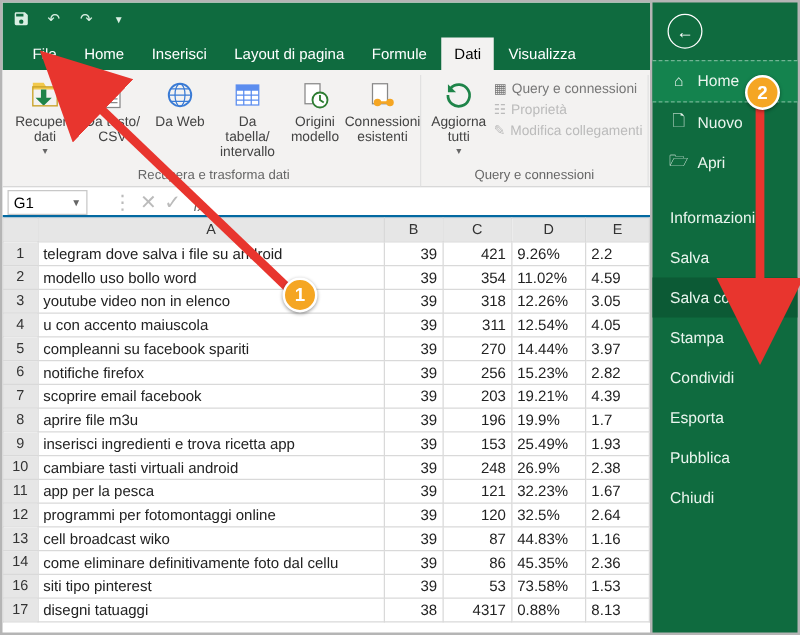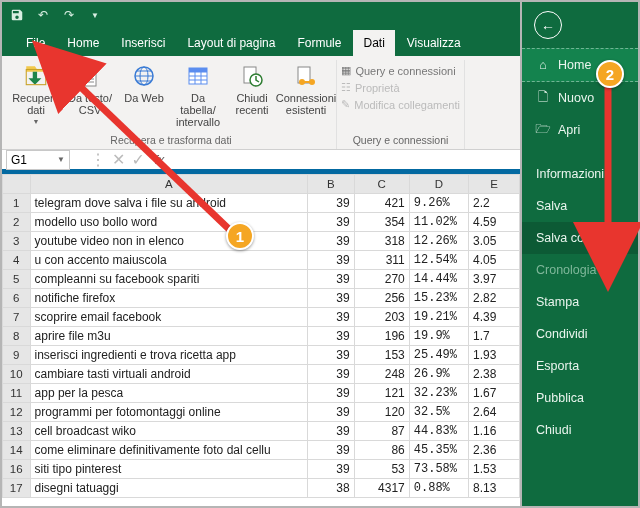--- a/index.html
+++ b/index.html
@@ -23,35 +23,35 @@
   .ribbon { height: 94px; background: #f3f2f1; border-bottom: 1px solid #d0d0d0; display: flex; padding: 4px 4px 0 4px; gap: 0; font-size: 11px; color: #444; }
   .rgroup { display: flex; flex-direction: column; align-items: center; border-right: 1px solid #e1e1e1; padding: 0 4px; }
   .rgroup .icons-row { display: flex; gap: 2px; flex: 1; align-items: flex-start; }
   .rgroup .big-btn { display: flex; flex-direction: column; align-items: center; width: 52px; padding-top: 2px; gap: 2px; text-align: center; line-height: 1.1; }
   .rgroup .big-btn .ico { width: 28px; height: 28px; display: flex; align-items: center; justify-content: center; }
   .rgroup .small-stack { display: flex; flex-direction: column; gap: 4px; padding-top: 4px; font-size: 11px; color: #777; }
   .rgroup .small-stack .sline { display: flex; align-items: center; gap: 4px; white-space: nowrap; }
   .group-label { font-size: 10.5px; color: #666; text-align: center; padding: 2px 0 3px 0; }
 
   
-  .fbar { height: 24px; display: flex; align-items: center; border-bottom: 5px solid #0369a1; background: #fff; }
+  .fbar { height: 24px; display: flex; align-items: flex-end; border-bottom: 2px solid #0369a1; background: #fff; }
   .namebox { width: 64px; height: 20px; border: 1px solid #c8c8c8; margin-left: 4px; padding: 0 4px; font-size: 12px; display: flex; align-items: center; justify-content: space-between; }
   .namebox .dd { font-size: 8px; color: #666; }
   .fx { margin-left: 10px; font-style: italic; font-size: 12px; color: #666; }
   .fx::after { content: ""; }
 
   
   .grid-wrap { position: relative; }
   table.sheet { border-collapse: collapse; font-size: 12px; color: #222; width: 100%; table-layout: fixed; }
   table.sheet th, table.sheet td { border: 1px solid #d9d9d9; height: 19px; padding: 0 4px; overflow: hidden; white-space: nowrap; }
   table.sheet thead th { background: #e6e6e6; font-weight: normal; text-align: center; font-size: 11.5px; color: #333; }
   table.sheet .rowhdr { background: #e6e6e6; text-align: center; width: 26px; font-size: 11.5px; color: #333; }
   table.sheet td.colA { width: 260px; text-align: left; text-overflow: ellipsis; }
   table.sheet td.num { text-align: right; width: 48px; }
-  table.sheet td.pct { text-align: left; width: 56px; font-family: Liberation Mono, monospace; }
+  table.sheet td.pct { text-align: left; width: 56px; }
   table.sheet td.colE { text-align: left; width: 48px; }
   .corner { width: 26px; background: #e6e6e6; }
 
   
   .right-pane .back-arrow { height: 46px; display: flex; align-items: center; padding-left: 12px; }
   .right-pane .back-arrow .circ { width: 28px; height: 28px; border: 1.5px solid #fff; border-radius: 50%; display: flex; align-items: center; justify-content: center; font-size: 14px; }
   .right-pane .menu-item { padding: 9px 0 9px 14px; font-size: 12.5px; color: #eaf5ee; display: flex; align-items: center; gap: 8px; cursor: pointer; }
   .right-pane .menu-item.with-icon .mi-ico { width: 14px; height: 14px; display: inline-flex; align-items: center; justify-content: center; }
   .right-pane .menu-item.selected { background: #0c5a35; }
   .right-pane .menu-item.active-home { background: #14834e; border-top: 1px dashed rgba(255,255,255,.4); border-bottom: 1px dashed rgba(255,255,255,.4); }
@@ -133,39 +133,49 @@
             <span>Da tabella/ intervallo</span>
           </div>
           <div class="big-btn">
             <span class="ico">
               <svg width="24" height="24" viewBox="0 0 24 24">
                   <rect x="4" y="3" width="12" height="16" fill="#fff" stroke="#888"></rect>
                   <circle cx="16" cy="16" r="6" fill="#fff" stroke="#2e7d32" stroke-width="1.5"></circle>
                   <path d="M16 12v4l3 2" stroke="#2e7d32" stroke-width="1.5" fill="none"></path>
                 </svg>
             </span>
-            <span>Chiudi recenti</span>
+            <span>Origini modello</span>
           </div>
           <div class="big-btn">
             <span class="ico">
               <svg width="24" height="24" viewBox="0 0 24 24">
                   <rect x="4" y="3" width="12" height="16" fill="#fff" stroke="#888"></rect>
                   <circle cx="8" cy="18" r="3" fill="#f5a623"></circle>
                   <circle cx="18" cy="18" r="3" fill="#f5a623"></circle>
                   <path d="M8 18h10" stroke="#f5a623" stroke-width="2"></path>
                 </svg>
             </span>
             <span>Connessioni esistenti</span>
           </div>
         </div>
         <div class="group-label">Recupera e trasforma dati</div>
       </div>
 
       <div class="rgroup">
         <div class="icons-row">
+          <div class="big-btn">
+            <span class="ico">
+              <svg width="26" height="26" viewBox="0 0 24 24">
+                  <path fill="none" stroke="#1e8449" stroke-width="2" d="M4 12a8 8 0 1 0 2-5"></path>
+                  <path fill="#1e8449" d="M4 4v6h6z"></path>
+                </svg>
+            </span>
+            <span>Aggiorna tutti</span>
+            <span style="font-size:7px;color:#666;">▼</span>
+          </div>
           <div class="small-stack">
             <div class="sline">
               <span>▦</span>
               <span>Query e connessioni</span>
             </div>
             <div class="sline" style="color:#bbb;">
               <span>☷</span>
               <span>Proprietà</span>
             </div>
             <div class="sline" style="color:#bbb;">
@@ -362,23 +372,20 @@
     <div class="divider"></div>
     <div class="menu-item">
         <span>Informazioni</span>
       </div>
     <div class="menu-item">
         <span>Salva</span>
       </div>
     <div class="menu-item selected">
         <span>Salva con nome</span>
       </div>
-    <div class="menu-item disabled">
-        <span>Cronologia</span>
-      </div>
     <div class="menu-item">
         <span>Stampa</span>
       </div>
     <div class="menu-item">
         <span>Condividi</span>
       </div>
     <div class="menu-item">
         <span>Esporta</span>
       </div>
     <div class="menu-item">

